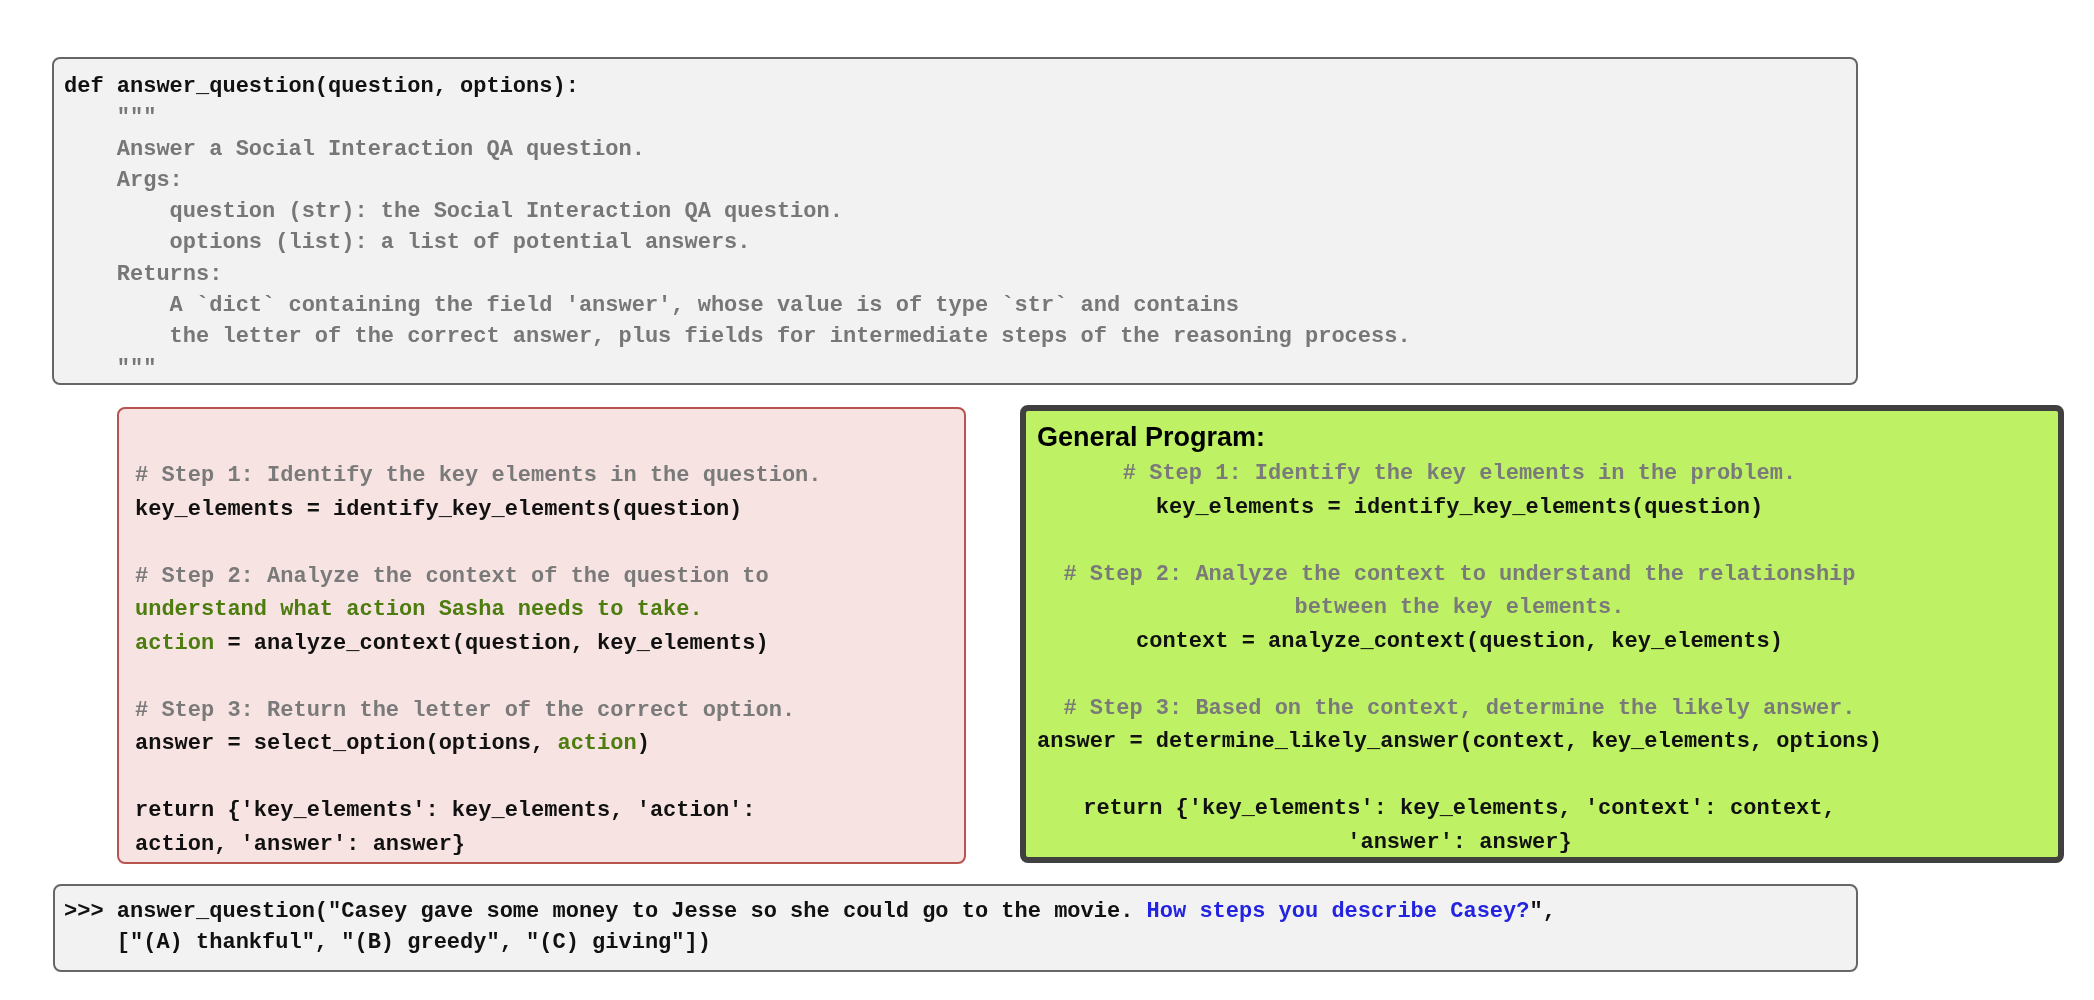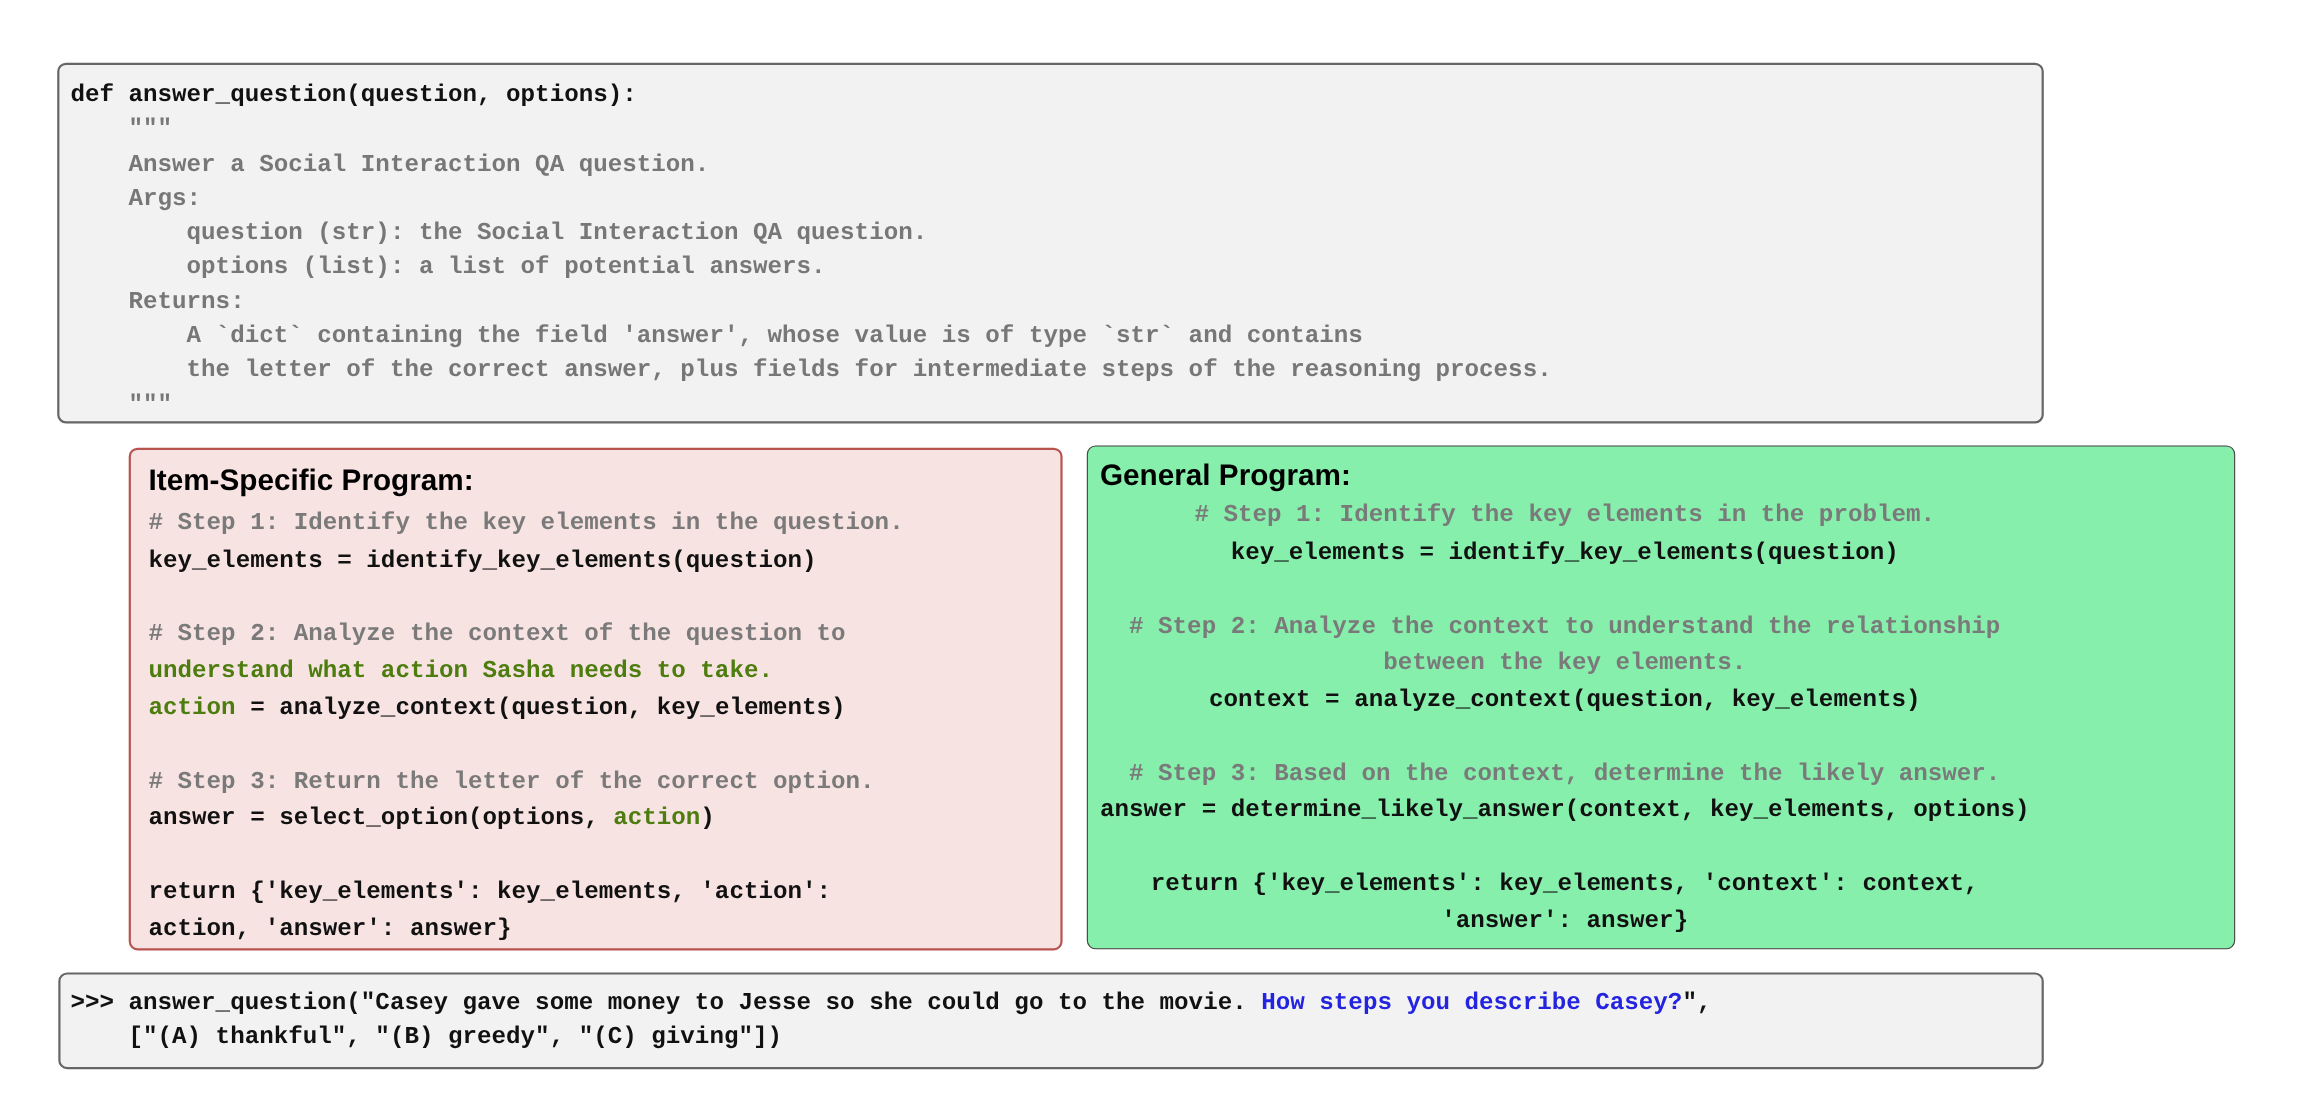--- a/index.html
+++ b/index.html
@@ -1,20 +1,20 @@
 <!DOCTYPE html>
 <html><head>
 <meta charset="utf-8">
 <style>
   html, body { margin: 0; padding: 0; background: #ffffff; }
   body { width: 2094px; height: 1000px; position: relative; overflow: hidden; }
   .box { position: absolute; box-sizing: border-box; border-radius: 8px; }
   .box-sig { left: 52px; top: 57px; width: 1806px; height: 328px; background: #f2f2f2; border: 2px solid #666666; }
   .box-item { left: 117px; top: 407px; width: 849px; height: 457px; background: #f7e4e2; border: 2px solid #b85450; }
-  .box-gen { left: 988px; top: 405px; width: 1044px; height: 458px; background: #86efac; border: 1px solid #404040; }
+  .box-gen { left: 1020px; top: 405px; width: 1044px; height: 458px; background: #bef264; border: 6px solid #404040; }
   .box-call { left: 53px; top: 884px; width: 1805px; height: 88px; background: #f2f2f2; border: 2px solid #666666; }
 
   .code { position: absolute; font-family: "Liberation Mono", "DejaVu Sans Mono", monospace; font-weight: bold; font-size: 22px; white-space: pre; color: #111111; margin: 0; }
   .code .line { display: block; white-space: pre; }
   .sig-code { left: 10px; top: 12px; line-height: 31.3px; }
   .item-code { left: 16px; top: 50px; line-height: 33.5px; }
   .gen-code { left: 11px; top: 46px; line-height: 33.5px; text-align: center; }
   .call-code { left: 9px; top: 11px; line-height: 30.5px; }
 
   .title { position: absolute; font-family: "Liberation Sans", "DejaVu Sans", sans-serif; font-weight: bold; font-size: 27px; line-height: 30px; color: #000000; white-space: pre; }
@@ -28,21 +28,20 @@
   .s-blue { color: #2424e0; }
 </style>
 </head>
 <body>
 
 <div class="box box-sig">
   <div class="code sig-code"><span class="line"><span class="s-code">def answer_question(question, options):</span></span><span class="line"><span class="s-doc">    """</span></span><span class="line"><span class="s-doc">    Answer a Social Interaction QA question.</span></span><span class="line"><span class="s-doc">    Args:</span></span><span class="line"><span class="s-doc">        question (str): the Social Interaction QA question.</span></span><span class="line"><span class="s-doc">        options (list): a list of potential answers.</span></span><span class="line"><span class="s-doc">    Returns:</span></span><span class="line"><span class="s-doc">        A `dict` containing the field 'answer', whose value is of type `str` and contains</span></span><span class="line"><span class="s-doc">        the letter of the correct answer, plus fields for intermediate steps of the reasoning process.</span></span><span class="line"><span class="s-doc">    """</span></span></div>
 </div>
 
 <div class="box box-item">
-  <div class="title item-title">Item-Specific Program:</div>
   <div class="code item-code"><span class="line"><span class="s-comment"># Step 1: Identify the key elements in the question.</span></span><span class="line"><span class="s-code">key_elements = identify_key_elements(question)</span></span><span class="line"> <span class="s-code"></span></span><span class="line"><span class="s-comment"># Step 2: Analyze the context of the question to</span></span><span class="line"><span class="s-red">understand what action Sasha needs to take.</span></span><span class="line"><span class="s-red">action</span><span class="s-code"> = analyze_context(question, key_elements)</span></span><span class="line"> <span class="s-code"></span></span><span class="line"><span class="s-comment"># Step 3: Return the letter of the correct option.</span></span><span class="line"><span class="s-code">answer = select_option(options, </span><span class="s-red">action</span><span class="s-code">)</span></span><span class="line"> <span class="s-code"></span></span><span class="line"><span class="s-code">return {'key_elements': key_elements, 'action':</span></span><span class="line"><span class="s-code">action, 'answer': answer}</span></span></div>
 </div>
 
 <div class="box box-gen">
   <div class="title gen-title">General Program:</div>
   <div class="code gen-code"><span class="line"><span class="s-comment"># Step 1: Identify the key elements in the problem.</span></span><span class="line"><span class="s-code">key_elements = identify_key_elements(question)</span></span><span class="line"> <span class="s-code"></span></span><span class="line"><span class="s-comment"># Step 2: Analyze the context to understand the relationship</span></span><span class="line"><span class="s-comment">between the key elements.</span></span><span class="line"><span class="s-code">context = analyze_context(question, key_elements)</span></span><span class="line"> <span class="s-code"></span></span><span class="line"><span class="s-comment"># Step 3: Based on the context, determine the likely answer.</span></span><span class="line"><span class="s-code">answer = determine_likely_answer(context, key_elements, options)</span></span><span class="line"> <span class="s-code"></span></span><span class="line"><span class="s-code">return {'key_elements': key_elements, 'context': context,</span></span><span class="line"><span class="s-code">'answer': answer}</span></span></div>
 </div>
 
 <div class="box box-call">
   <div class="code call-code"><span class="line"><span class="s-code">&gt;&gt;&gt; answer_question("Casey gave some money to Jesse so she could go to the movie. </span><span class="s-blue">How steps you describe Casey?</span><span class="s-code">",</span></span><span class="line"><span class="s-code">    ["(A) thankful", "(B) greedy", "(C) giving"])</span></span></div>

